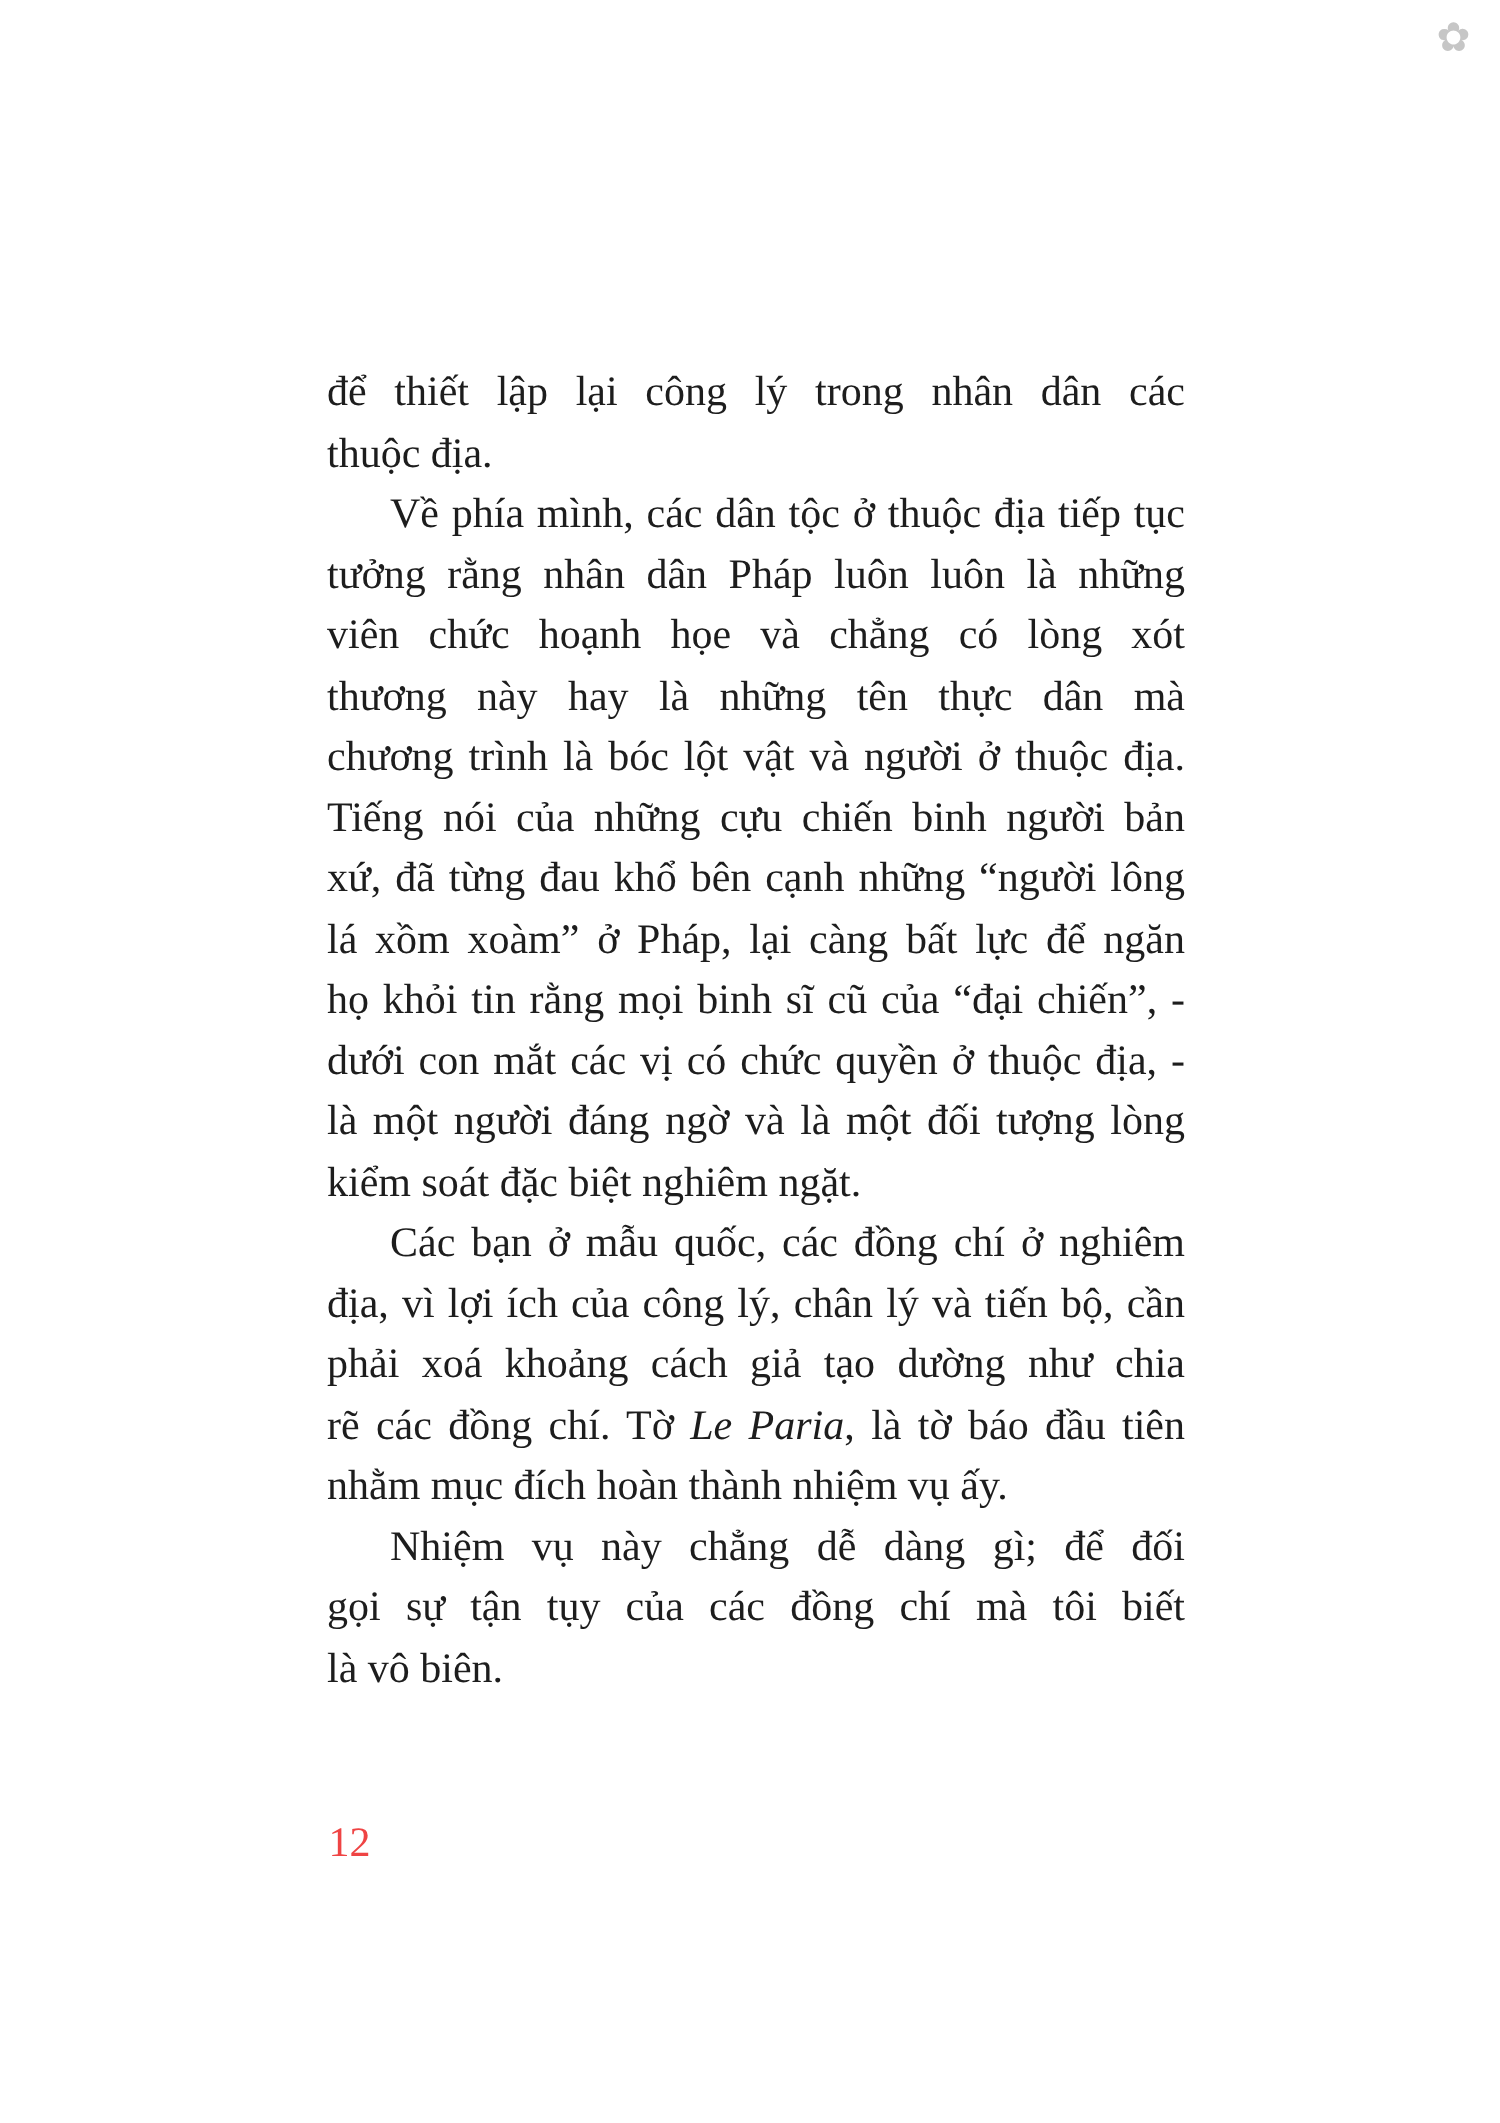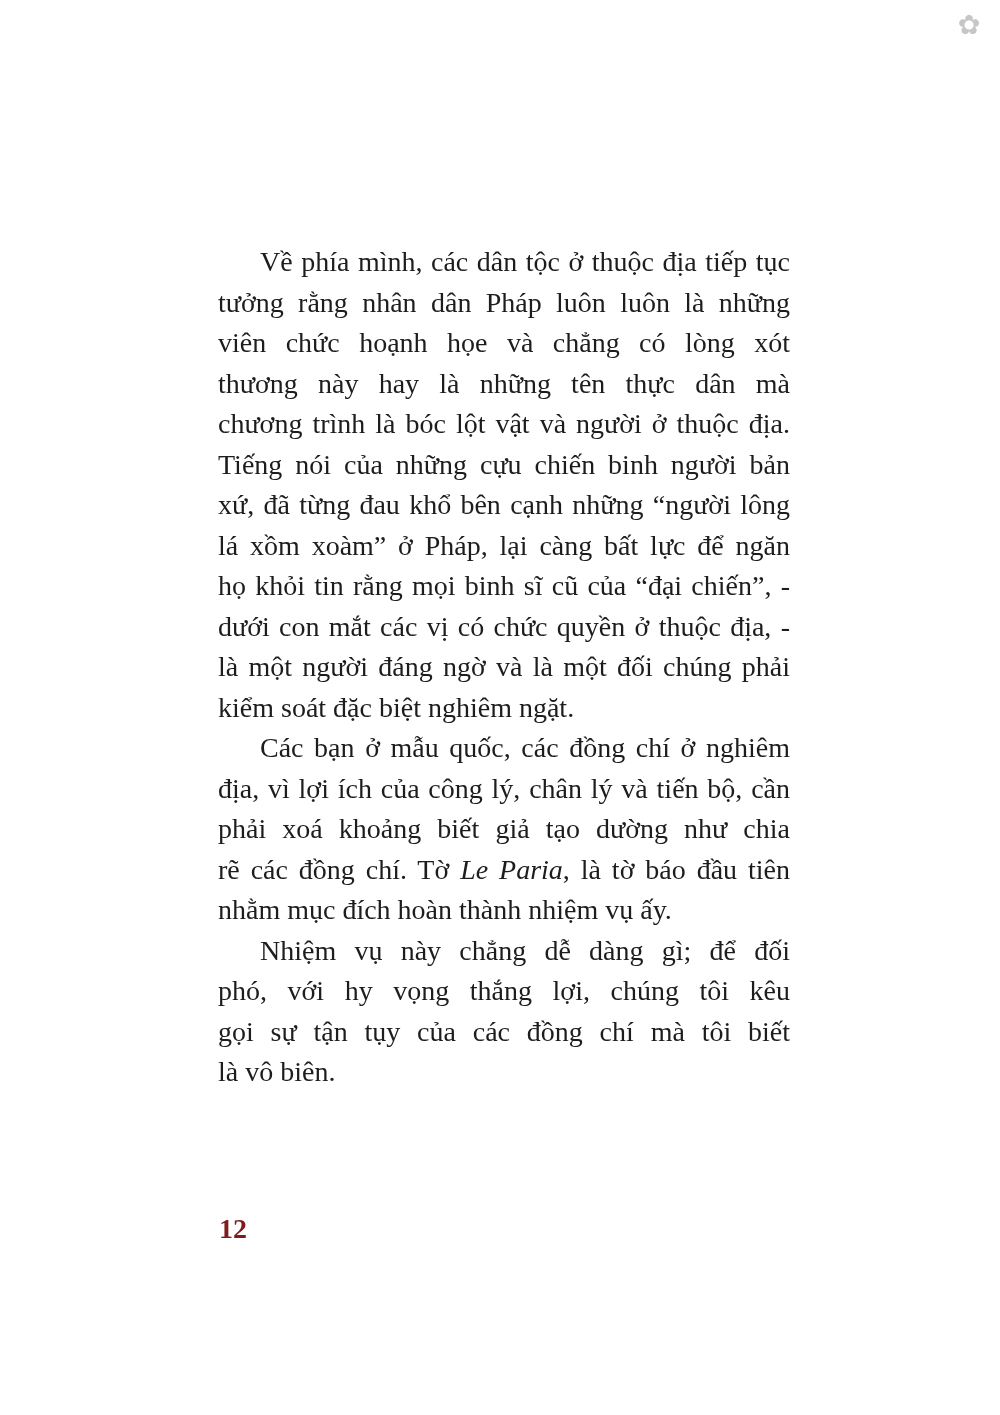--- a/index.html
+++ b/index.html
@@ -47,55 +47,57 @@
   }
   .line.indent {
     text-indent: 42px;
   }
   .page-number {
     position: absolute;
     left: 219px;
     top: 1209px;
     font-size: 28px;
     line-height: 40px;
-    color: #7f1d1d;
-    font-weight: bold;
+    color: #ef4444;
   }
   i { }
 </style>
 </head>
 <body>
 
 <div class="page" style="background: rgb(255, 255, 255);">
   <div class="ornament" style="color: rgb(198, 198, 198);">✿</div>
 
   <div class="body-text">
       <div>
+        <div class="line">để thiết lập lại công lý trong nhân dân các</div>
+        <div class="line last">thuộc địa.</div>
+      </div>
+      <div>
         <div class="line indent">Về phía mình, các dân tộc ở thuộc địa tiếp tục</div>
         <div class="line">tưởng rằng nhân dân Pháp luôn luôn là những</div>
         <div class="line">viên chức hoạnh họe và chẳng có lòng xót</div>
         <div class="line">thương này hay là những tên thực dân mà</div>
         <div class="line">chương trình là bóc lột vật và người ở thuộc địa.</div>
         <div class="line">Tiếng nói của những cựu chiến binh người bản</div>
         <div class="line">xứ, đã từng đau khổ bên cạnh những “người lông</div>
         <div class="line">lá xồm xoàm” ở Pháp, lại càng bất lực để ngăn</div>
         <div class="line">họ khỏi tin rằng mọi binh sĩ cũ của “đại chiến”, -</div>
         <div class="line">dưới con mắt các vị có chức quyền ở thuộc địa, -</div>
-        <div class="line">là một người đáng ngờ và là một đối chúng phải</div>
+        <div class="line">là một người đáng ngờ và là một đối tượng lòng</div>
         <div class="line last">kiểm soát đặc biệt nghiêm ngặt.</div>
       </div>
       <div>
         <div class="line indent">Các bạn ở mẫu quốc, các đồng chí ở nghiêm</div>
         <div class="line">địa, vì lợi ích của công lý, chân lý và tiến bộ, cần</div>
-        <div class="line">phải xoá khoảng biết giả tạo dường như chia</div>
+        <div class="line">phải xoá khoảng cách giả tạo dường như chia</div>
         <div class="line">rẽ các đồng chí. Tờ <i>Le Paria</i>, là tờ báo đầu tiên</div>
         <div class="line last">nhằm mục đích hoàn thành nhiệm vụ ấy.</div>
       </div>
       <div>
         <div class="line indent">Nhiệm vụ này chẳng dễ dàng gì; để đối</div>
-        <div class="line">phó, với hy vọng thắng lợi, chúng tôi kêu</div>
         <div class="line">gọi sự tận tụy của các đồng chí mà tôi biết</div>
         <div class="line last">là vô biên.</div>
       </div>
     </div>
 
   <div class="page-number">12</div>
 </div>
 
 </body></html>

